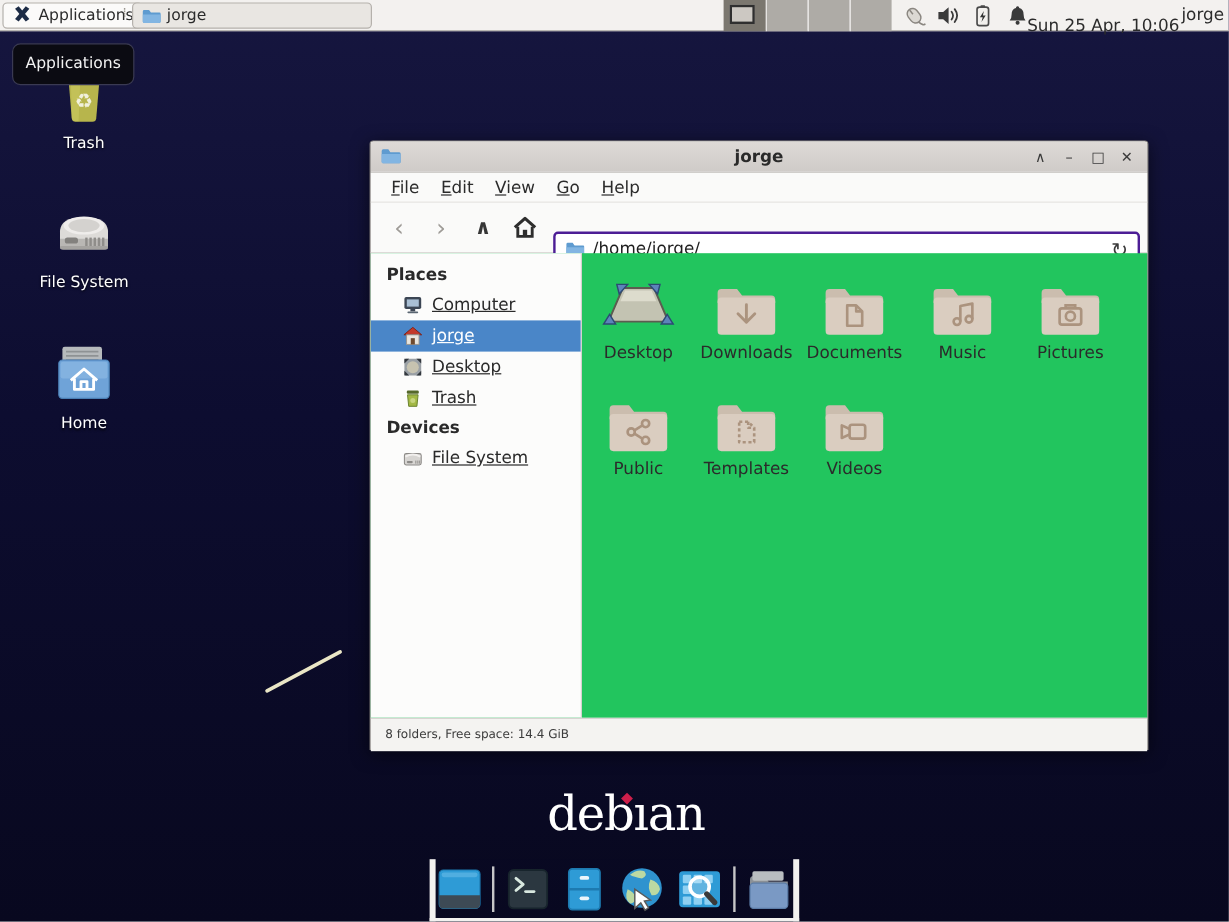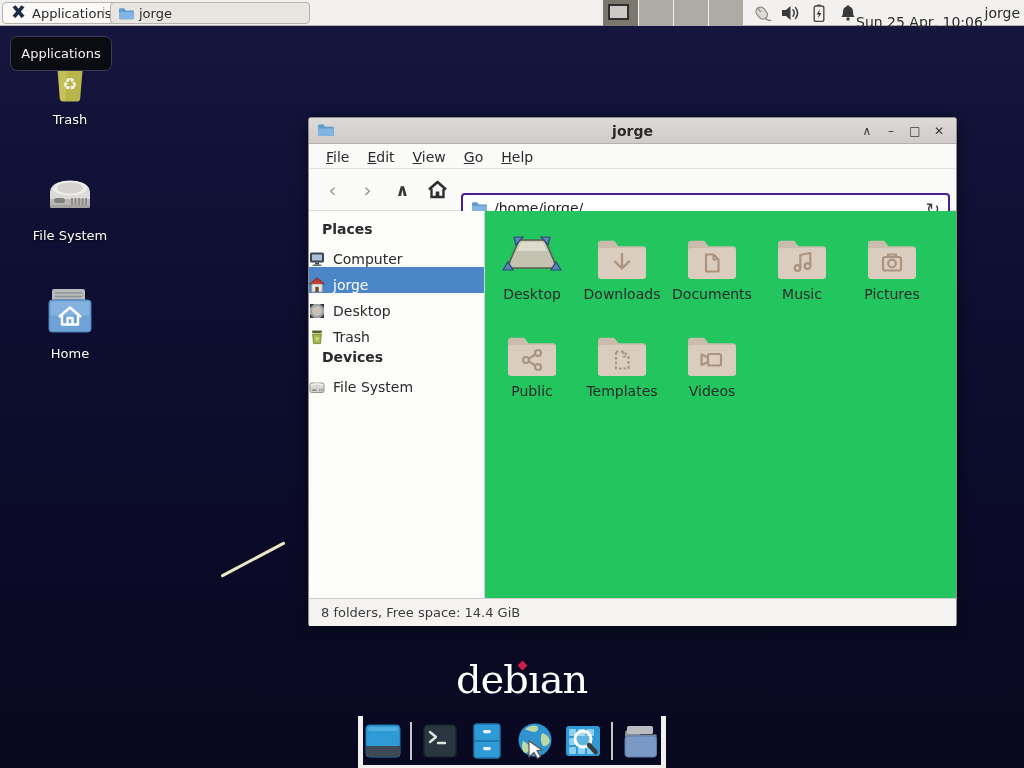--- a/index.html
+++ b/index.html
@@ -78,31 +78,31 @@
   .pathbar { position:relative; flex:1; height:30px; margin-left:6px; background:#ffffff;
              border:2px solid #4c1d95; border-radius:4px; display:flex; align-items:center;
              padding-left:8px; gap:7px;margin-top:36px; }
   .path-txt { font-size:14px; color:#1d1d1d; }
   .reload { position:absolute; right:8px; top:0; height:28px; display:flex; align-items:center;
             font-size:17px; color:#3a3a3a; }
   .body { position:relative; height:387px; display:flex; background:#22c55e; }
   .sidebar { width:176px; background:#fcfcfb; border-right:1px solid #d4d1ce;
              padding-top:6px; overflow:hidden; }
   .shead { font-size:14px; font-weight:bold; color:#2a2a2a; padding:4px 0 4px 13px; }
-  .srow { height:26px; display:flex; align-items:flex-end; gap:8px; 
-          font-size:14px; color:#2a2a2a; }
+  .srow { height:26px; display:flex; align-items:center; gap:8px; padding-left:27px;
+          font-size:14px; color:#2a2a2a;text-decoration:underline; }
   .srow.sel { background:#4a86c8; color:#ffffff; }
   .files { flex:1; padding:8px 0 0 2px; display:flex; flex-wrap:wrap;
            align-content:flex-start; }
   .fcell { width:90px; height:97px; display:flex; flex-direction:column; align-items:center; }
   .fico { height:62px; display:flex; align-items:flex-end; justify-content:center; }
   .flabel { margin-top:5px; font-size:14px; color:#2b2b2b; }
   .statusbar { height:28px; background:#f4f3f1; border-top:1px solid #d0cdc9;
                display:flex; align-items:center; padding-left:12px;
-               font-size:13px; color:#3c3c3c; }
+               font-size:10px; color:#3c3c3c; }
 
   
   .dock { position:absolute; left:358px; top:716px; width:308px; height:52px;
           border-left:5px solid #f2f1ef; border-right:5px solid #f2f1ef;
           border-bottom:3px solid #f2f1ef; background:rgba(10,10,38,.2);
           display:flex; align-items:center; justify-content:center; gap:8px; z-index:25; }
   .dock-sep { width:2px; height:38px; background:#e8e7e4; opacity:.85; }
   .dkbtn { width:40px; height:40px; display:flex; align-items:center; justify-content:center; }
 
   .mini-folder-svg { display:block; }

